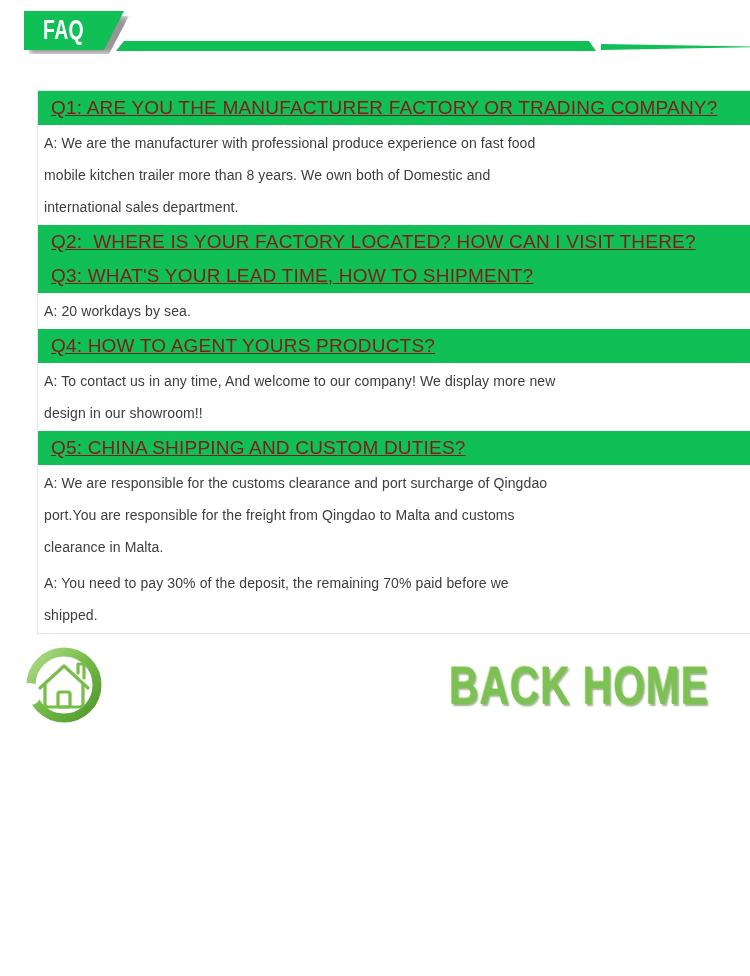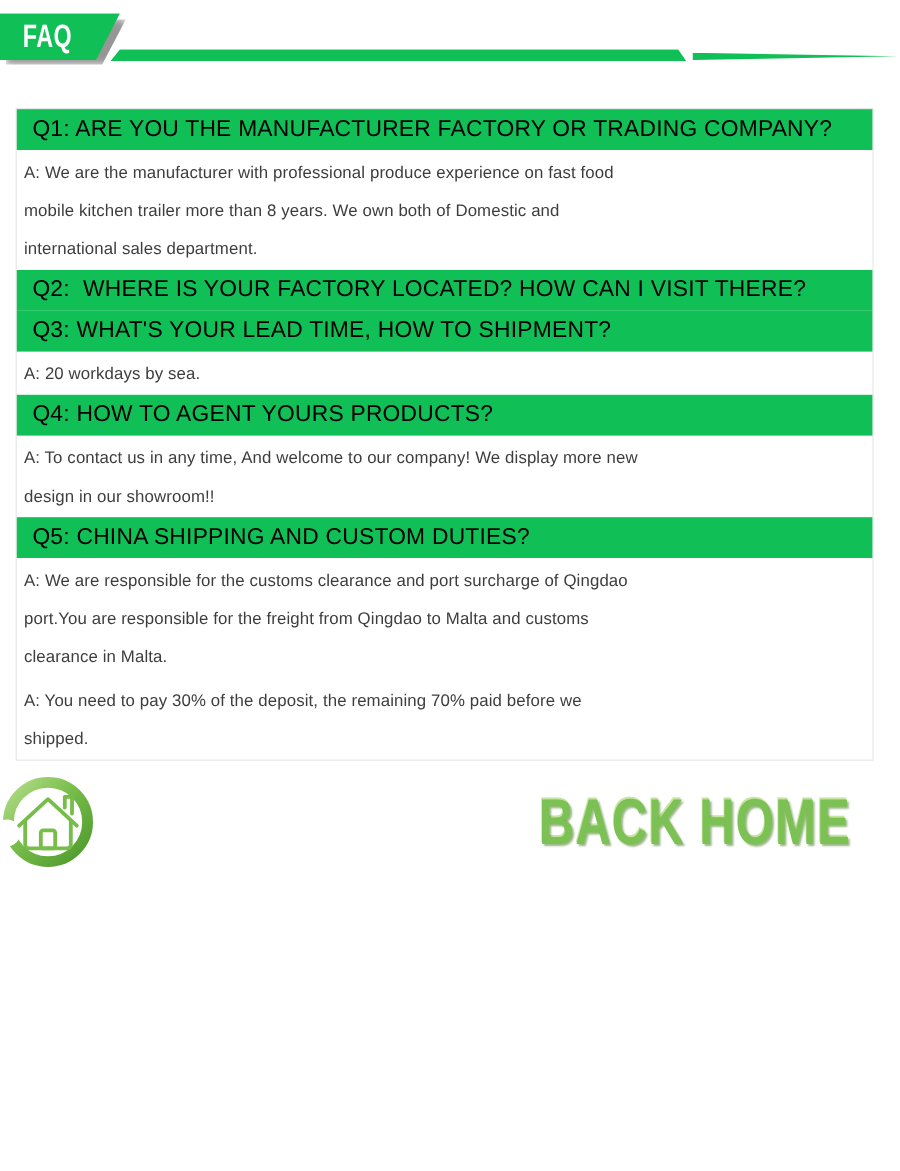--- a/index.html
+++ b/index.html
@@ -9,20 +9,21 @@
   }
   * { box-sizing: border-box; }
   html, body { margin: 0; padding: 0; background: #ffffff; }
   .page {
     position: relative;
     width: 750px;
     height: 976px;
     background: #ffffff;
     overflow: hidden;
     font-family: "Liberation Sans", sans-serif;
+    padding-left: 24px;
   }
 
   
   .hdr { position: relative; height: 60px; }
   .tab-shadow {
     position: absolute; left: 5px; top: 16px;
     width: 100px; height: 38px;
     background: rgba(45,45,45,0.5);
     clip-path: polygon(0 0, 100% 0, 80% 100%, 0 100%);
     filter: blur(3px);
@@ -63,25 +64,26 @@
   
   .content {
     margin: 30px 22px 0 13px;
     width: 715px;
     border: 1px solid #e6e6e6;
     background: #ffffff;
   }
   .q-bar {
     height: 34px;
     background: var(--green);
-    color: #000000;
+    color: #7f1d1d;
     display: flex;
     align-items: center;
     padding-left: 13px;
     overflow: visible;
+    text-decoration: underline;
   }
   .q-bar span {
     font-size: 19px;
     letter-spacing: 0.2px;
     white-space: pre;
   }
   .answer {
     margin: 0;
     padding: 2px 0 2px 6px;
     font-size: 14px;

